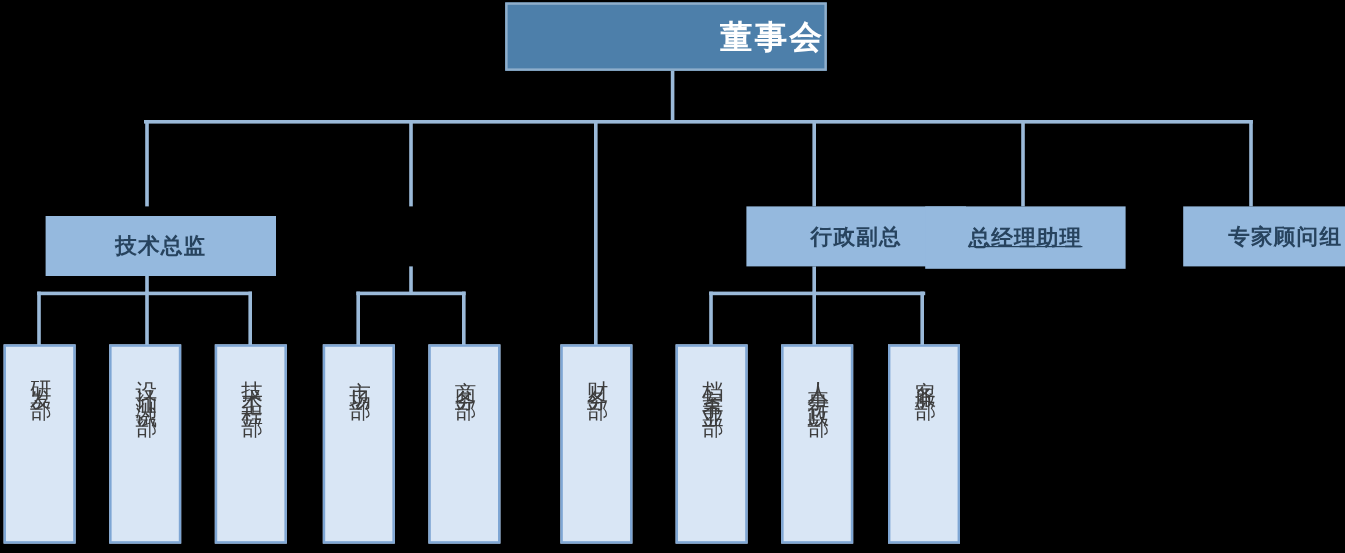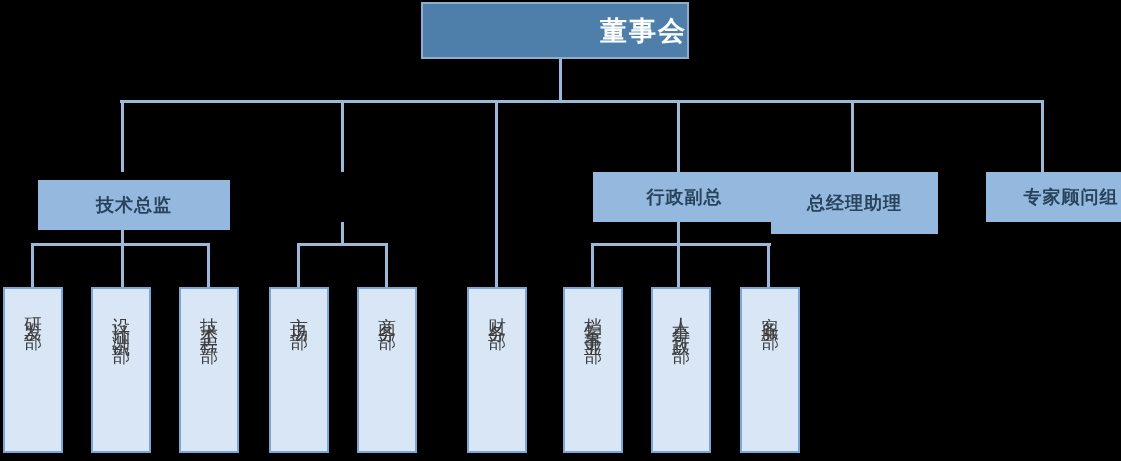--- a/index.html
+++ b/index.html
@@ -70,24 +70,24 @@
   <div class="line" style="left:677px;top:243px;width:3px;height:45px;"></div>
   <div class="line" style="left:767px;top:243px;width:3px;height:45px;"></div>
 
   <div class="node l1" style="left:421px;top:2px;width:268px;height:57px;justify-content:flex-end;">
     <span>董事会</span>
   </div>
 
   <div class="node l2" style="left:38px;top:180px;width:192px;height:50px;">
     <span>技术总监</span>
   </div>
-  <div class="node l2" style="left:593px;top:172px;width:183px;height:50px;">
+  <div class="node l2" style="left:622px;top:172px;width:183px;height:50px;">
     <span>行政副总</span>
   </div>
-  <div class="node l2" style="left:771px;top:172px;width:167px;height:62px;">
+  <div class="node l2" style="left:771px;top:172px;width:167px;height:52px;text-decoration:underline;">
     <span>总经理助理</span>
   </div>
   <div class="node l2" style="left:986px;top:172px;width:170px;height:50px;">
     <span>专家顾问组</span>
   </div>
 
   <div class="node l3" style="left:3px;top:287px;width:60px;height:166px;">
     <span class="vtext">研发部</span>
   </div>
   <div class="node l3" style="left:91px;top:287px;width:60px;height:166px;">

